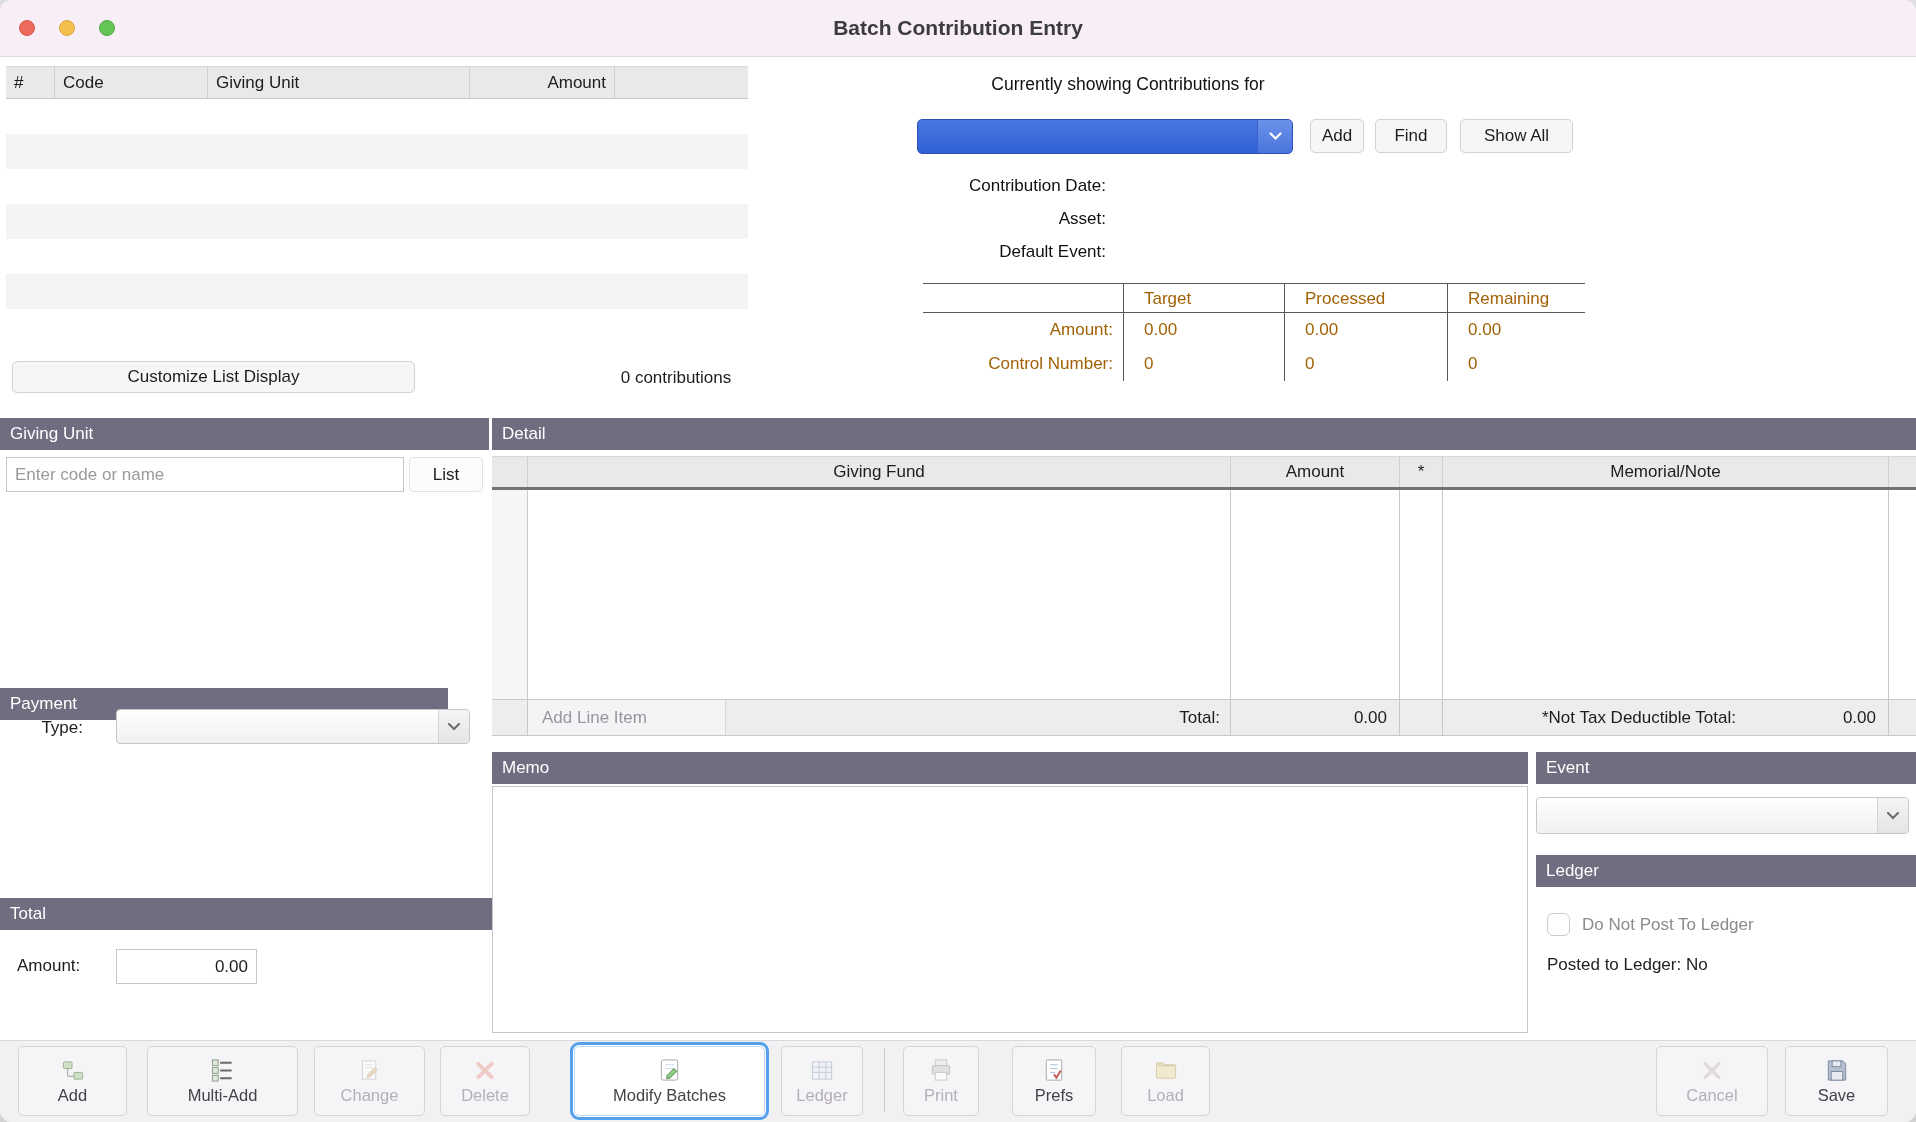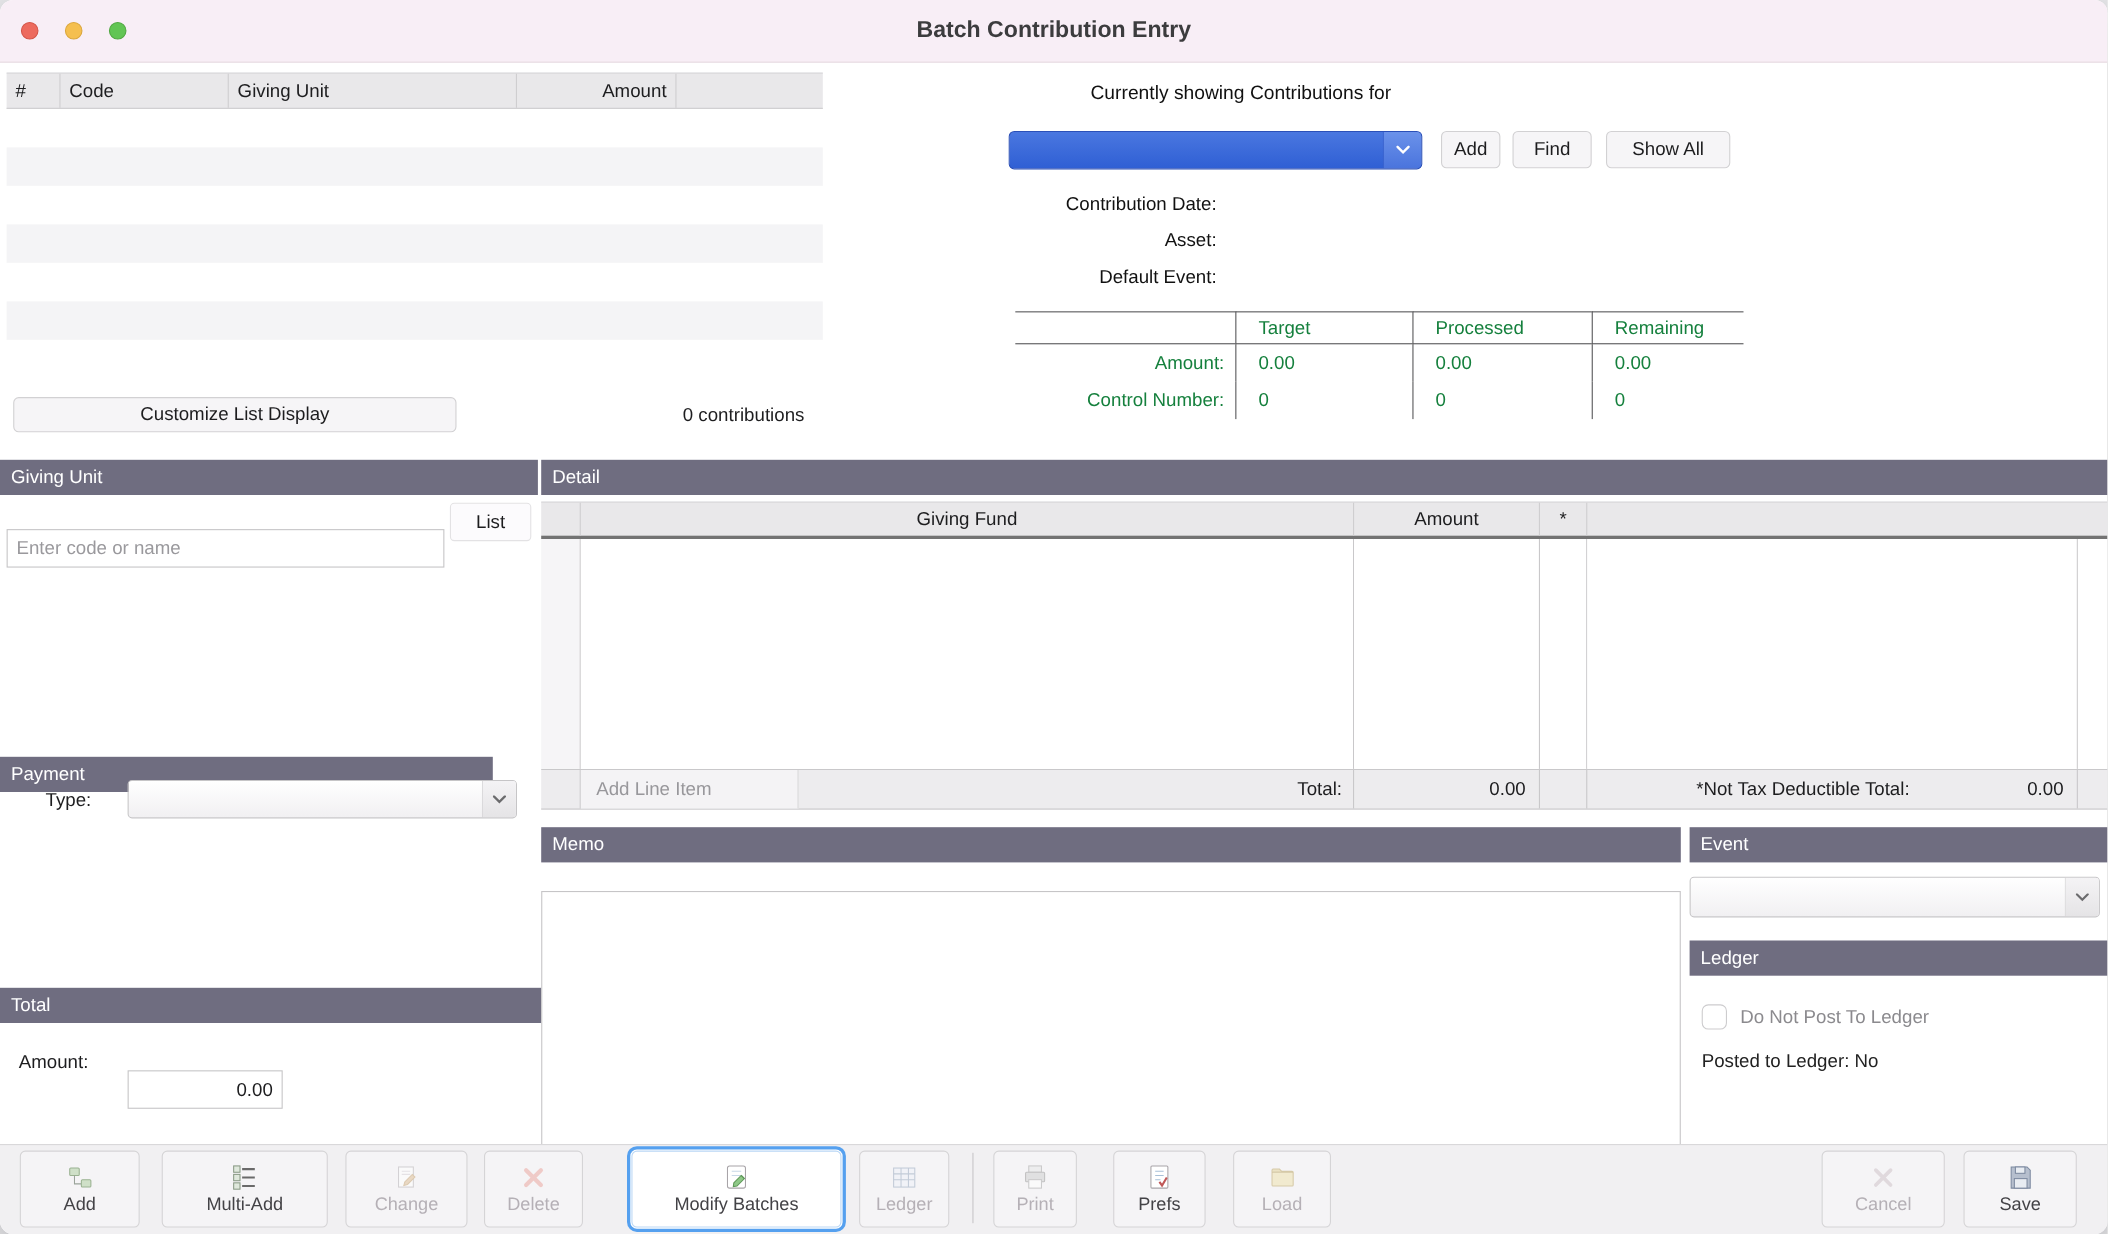--- a/index.html
+++ b/index.html
@@ -14,21 +14,21 @@
   .light{width:16px;height:16px;border-radius:50%;box-sizing:border-box;}
   .light.red{background:#ed6a5e;border:1px solid #d45548;}
   .light.yellow{background:#f5bf4f;border:1px solid #dba73e;}
   .light.green{background:#62c554;border:1px solid #51a842;}
   
   .sbar{position:absolute;height:32px;background:#6f6d80;color:#fff;font-size:17px;
     display:flex;align-items:center;padding-left:10px;box-sizing:border-box;}
   .btn{background:#f6f5f7;border:1px solid #d2d1d3;border-radius:5px;font-size:17px;color:#1d1d1f;
     display:flex;align-items:center;justify-content:center;box-sizing:border-box;cursor:default;}
   .txtin{border:1px solid #c6c5c7;background:#fff;font-family:inherit;font-size:17px;color:#1d1d1f;
-    box-sizing:border-box;padding:0 8px;outline:none;margin-top:24px;}
+    box-sizing:border-box;padding:0 8px;outline:none;}
   .txtin::placeholder{color:#9a999d;}
   
   .ctable{position:absolute;left:6px;top:66px;width:742px;}
   .chead{display:flex;height:33px;background:#e9e8ea;border-top:1px solid #d8d7d9;
     border-bottom:1px solid #c9c8ca;box-sizing:border-box;font-size:17px;}
   .chead .hc{display:flex;align-items:center;padding:0 8px;border-right:1px solid #cfced0;
     box-sizing:border-box;}
   .chead .hc:last-child{border-right:none;}
   .stripe{height:35px;}
   .stripe.odd{background:#f4f4f6;}
@@ -37,21 +37,21 @@
   .heading{position:absolute;left:918px;top:74px;width:420px;text-align:center;font-size:17.5px;color:#111;}
   .bluecombo{position:absolute;left:917px;top:119px;width:376px;height:35px;border-radius:5px;
     background:linear-gradient(#4a77e0,#2f5fd4);border:1px solid #2b50b8;box-sizing:border-box;
     display:flex;align-items:center;justify-content:space-between;}
   .bluecombo .val{color:#fff;font-size:17px;padding-left:10px;}
   .bluecombo .chev{width:34px;align-self:stretch;border-left:1px solid #3a62cc;border-radius:0 4px 4px 0;
     background:linear-gradient(#6b92ea,#4a74dd);display:flex;align-items:center;justify-content:center;}
   .ilabel{position:absolute;left:800px;width:306px;text-align:right;font-size:17px;color:#111;}
   
   .sumgrid{position:absolute;left:923px;top:283px;display:grid;
-    grid-template-columns:200px 161px 163px 138px;font-size:17px;color:#15803d;}
+    grid-template-columns:200px 161px 163px 138px;font-size:17px;color:#a16207;}
   .sumgrid .sh{height:30px;line-height:30px;border-top:1px solid #58585a;border-bottom:1px solid #58585a;
     padding-left:20px;box-sizing:border-box;}
   .sumgrid .sh.lbl{padding-left:0;}
   .sumgrid .sr{height:34px;line-height:34px;box-sizing:border-box;}
   .sumgrid .lblc{text-align:right;padding-right:10px;}
   .sumgrid .vb{border-left:1px solid #58585a;padding-left:20px;}
   
   .combo{position:absolute;background:linear-gradient(#ffffff,#f1f0f2);border:1px solid #c6c5c7;
     border-radius:4px;display:flex;align-items:center;justify-content:space-between;box-sizing:border-box;}
   .combo .val{font-size:17px;padding-left:10px;color:#1d1d1f;}
@@ -191,20 +191,21 @@
   </div>
   <div class="abs" style="left:17px;top:956px;font-size:17px;">Amount:</div>
   <input class="txtin abs r" style="left: 116px; top: 949px; width: 141px; height: 35px; text-align: right;" value="0.00">
 
   <div class="dgrid">
     <div class="drow dh">
       <div class="hc" style="width:36px;"></div>
       <div class="hc" style="width:703px;">Giving Fund</div>
       <div class="hc" style="width:169px;">Amount</div>
       <div class="hc" style="width:43px;">*</div>
+      <div class="hc" style="width:446px;">Memorial/Note</div>
       <div class="hc" style="width:27px;"></div>
     </div>
     <div class="drow db">
       <div class="bc gut" style="width:36px;"></div>
       <div class="bc" style="width:703px;"></div>
       <div class="bc" style="width:169px;"></div>
       <div class="bc" style="width:43px;"></div>
       <div class="bc" style="width:446px;"></div>
       <div class="bc" style="width:27px;"></div>
     </div>

